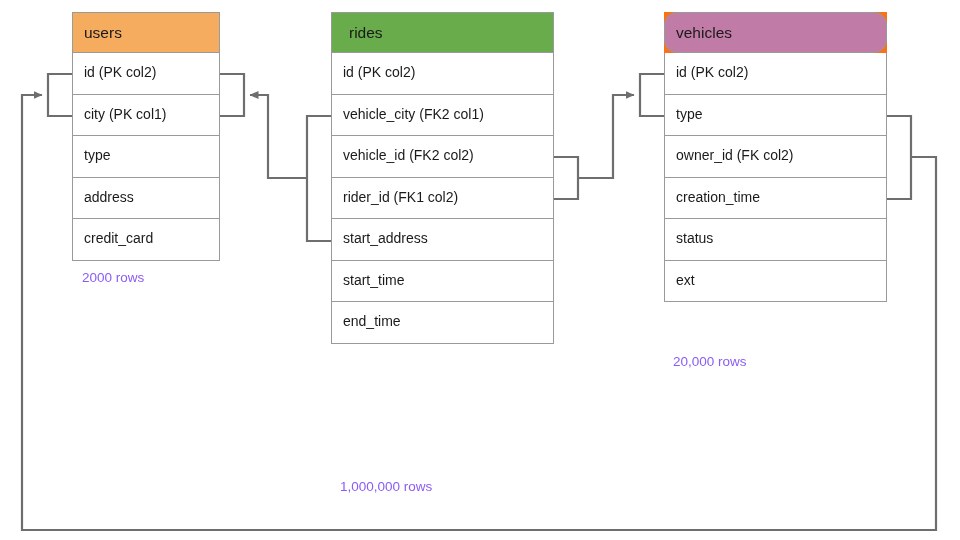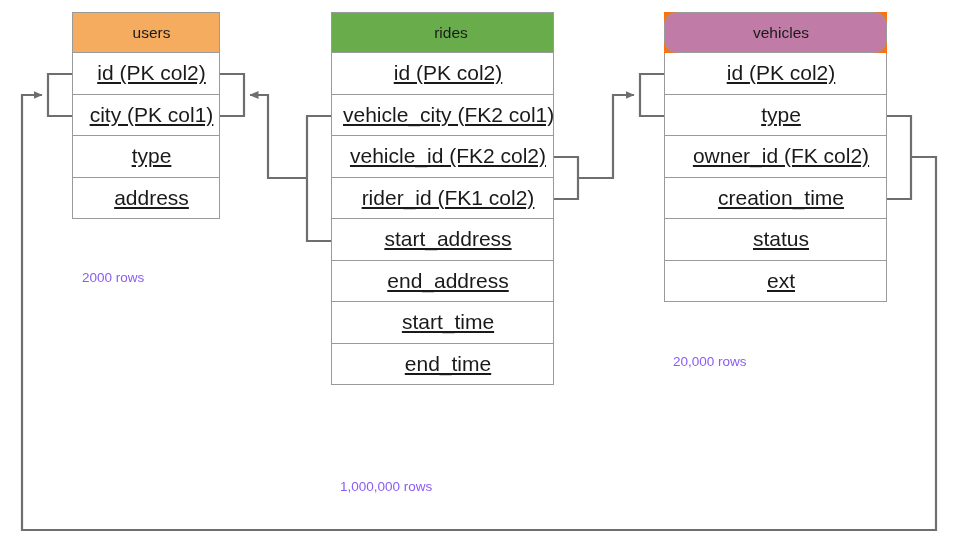--- a/index.html
+++ b/index.html
@@ -25,46 +25,44 @@
     top: 0;
     width: 960px;
     height: 540px;
     pointer-events: none;
   }
   .entity {
     position: absolute;
     box-sizing: border-box;
     background: #f97316;
     z-index: 2;
-    text-align: center;
   }
   .entity-header {
     box-sizing: border-box;
     border: 1px solid #9a9a9a;
     height: 41px;
     line-height: 39px;
     padding-left: 11px;
     font-size: 15.5px;
     color: #1a1a1a;
     white-space: nowrap;
     overflow: hidden;
   }
   .field-row {
     box-sizing: border-box;
     border: 1px solid #9a9a9a;
     border-top: none;
     height: 41.5px;
     line-height: 39px;
     padding-left: 11px;
-    font-size: 21px;
+    font-size: 14px;
     color: #1a1a1a;
     background: #ffffff;
     white-space: nowrap;
     overflow: hidden;
-    text-decoration: underline;
   }
   .rowcount {
     position: absolute;
     font-size: 13.5px;
     color: #8b5cf6;
     white-space: nowrap;
     z-index: 2;
   }
 </style>
 </head>
@@ -100,31 +98,31 @@
       <path d="M911,157 L936,157 L936,530 L22,530 L22,95 L42,95" marker-end="url(#arrowhead)"></path>
     </g>
   </svg>
 
   <div class="entity" style="left:72px; top:12px; width:148px;">
     <div class="entity-header" style="background:#f5ac5f;">users</div>
     <div class="field-row">id (PK col2)</div>
     <div class="field-row">city (PK col1)</div>
     <div class="field-row">type</div>
     <div class="field-row">address</div>
+    <div class="field-row">credit_card</div>
   </div>
   <div class="rowcount" style="left:82px; top:270px;">2000 rows</div>
 
   <div class="entity" style="left:331px; top:12px; width:223px;">
     <div class="entity-header" style="background:#68ac4b;padding-left:17px;">rides</div>
     <div class="field-row">id (PK col2)</div>
     <div class="field-row">vehicle_city (FK2 col1)</div>
     <div class="field-row">vehicle_id (FK2 col2)</div>
     <div class="field-row">rider_id (FK1 col2)</div>
     <div class="field-row">start_address</div>
-    <div class="field-row">end_address</div>
     <div class="field-row">start_time</div>
     <div class="field-row">end_time</div>
   </div>
   <div class="rowcount" style="left:340px; top:479px;">1,000,000 rows</div>
 
   <div class="entity" style="left:664px; top:12px; width:223px;">
     <div class="entity-header" style="background:#c07ba6;border-radius:13px;">vehicles</div>
     <div class="field-row">id (PK col2)</div>
     <div class="field-row">type</div>
     <div class="field-row">owner_id (FK col2)</div>

